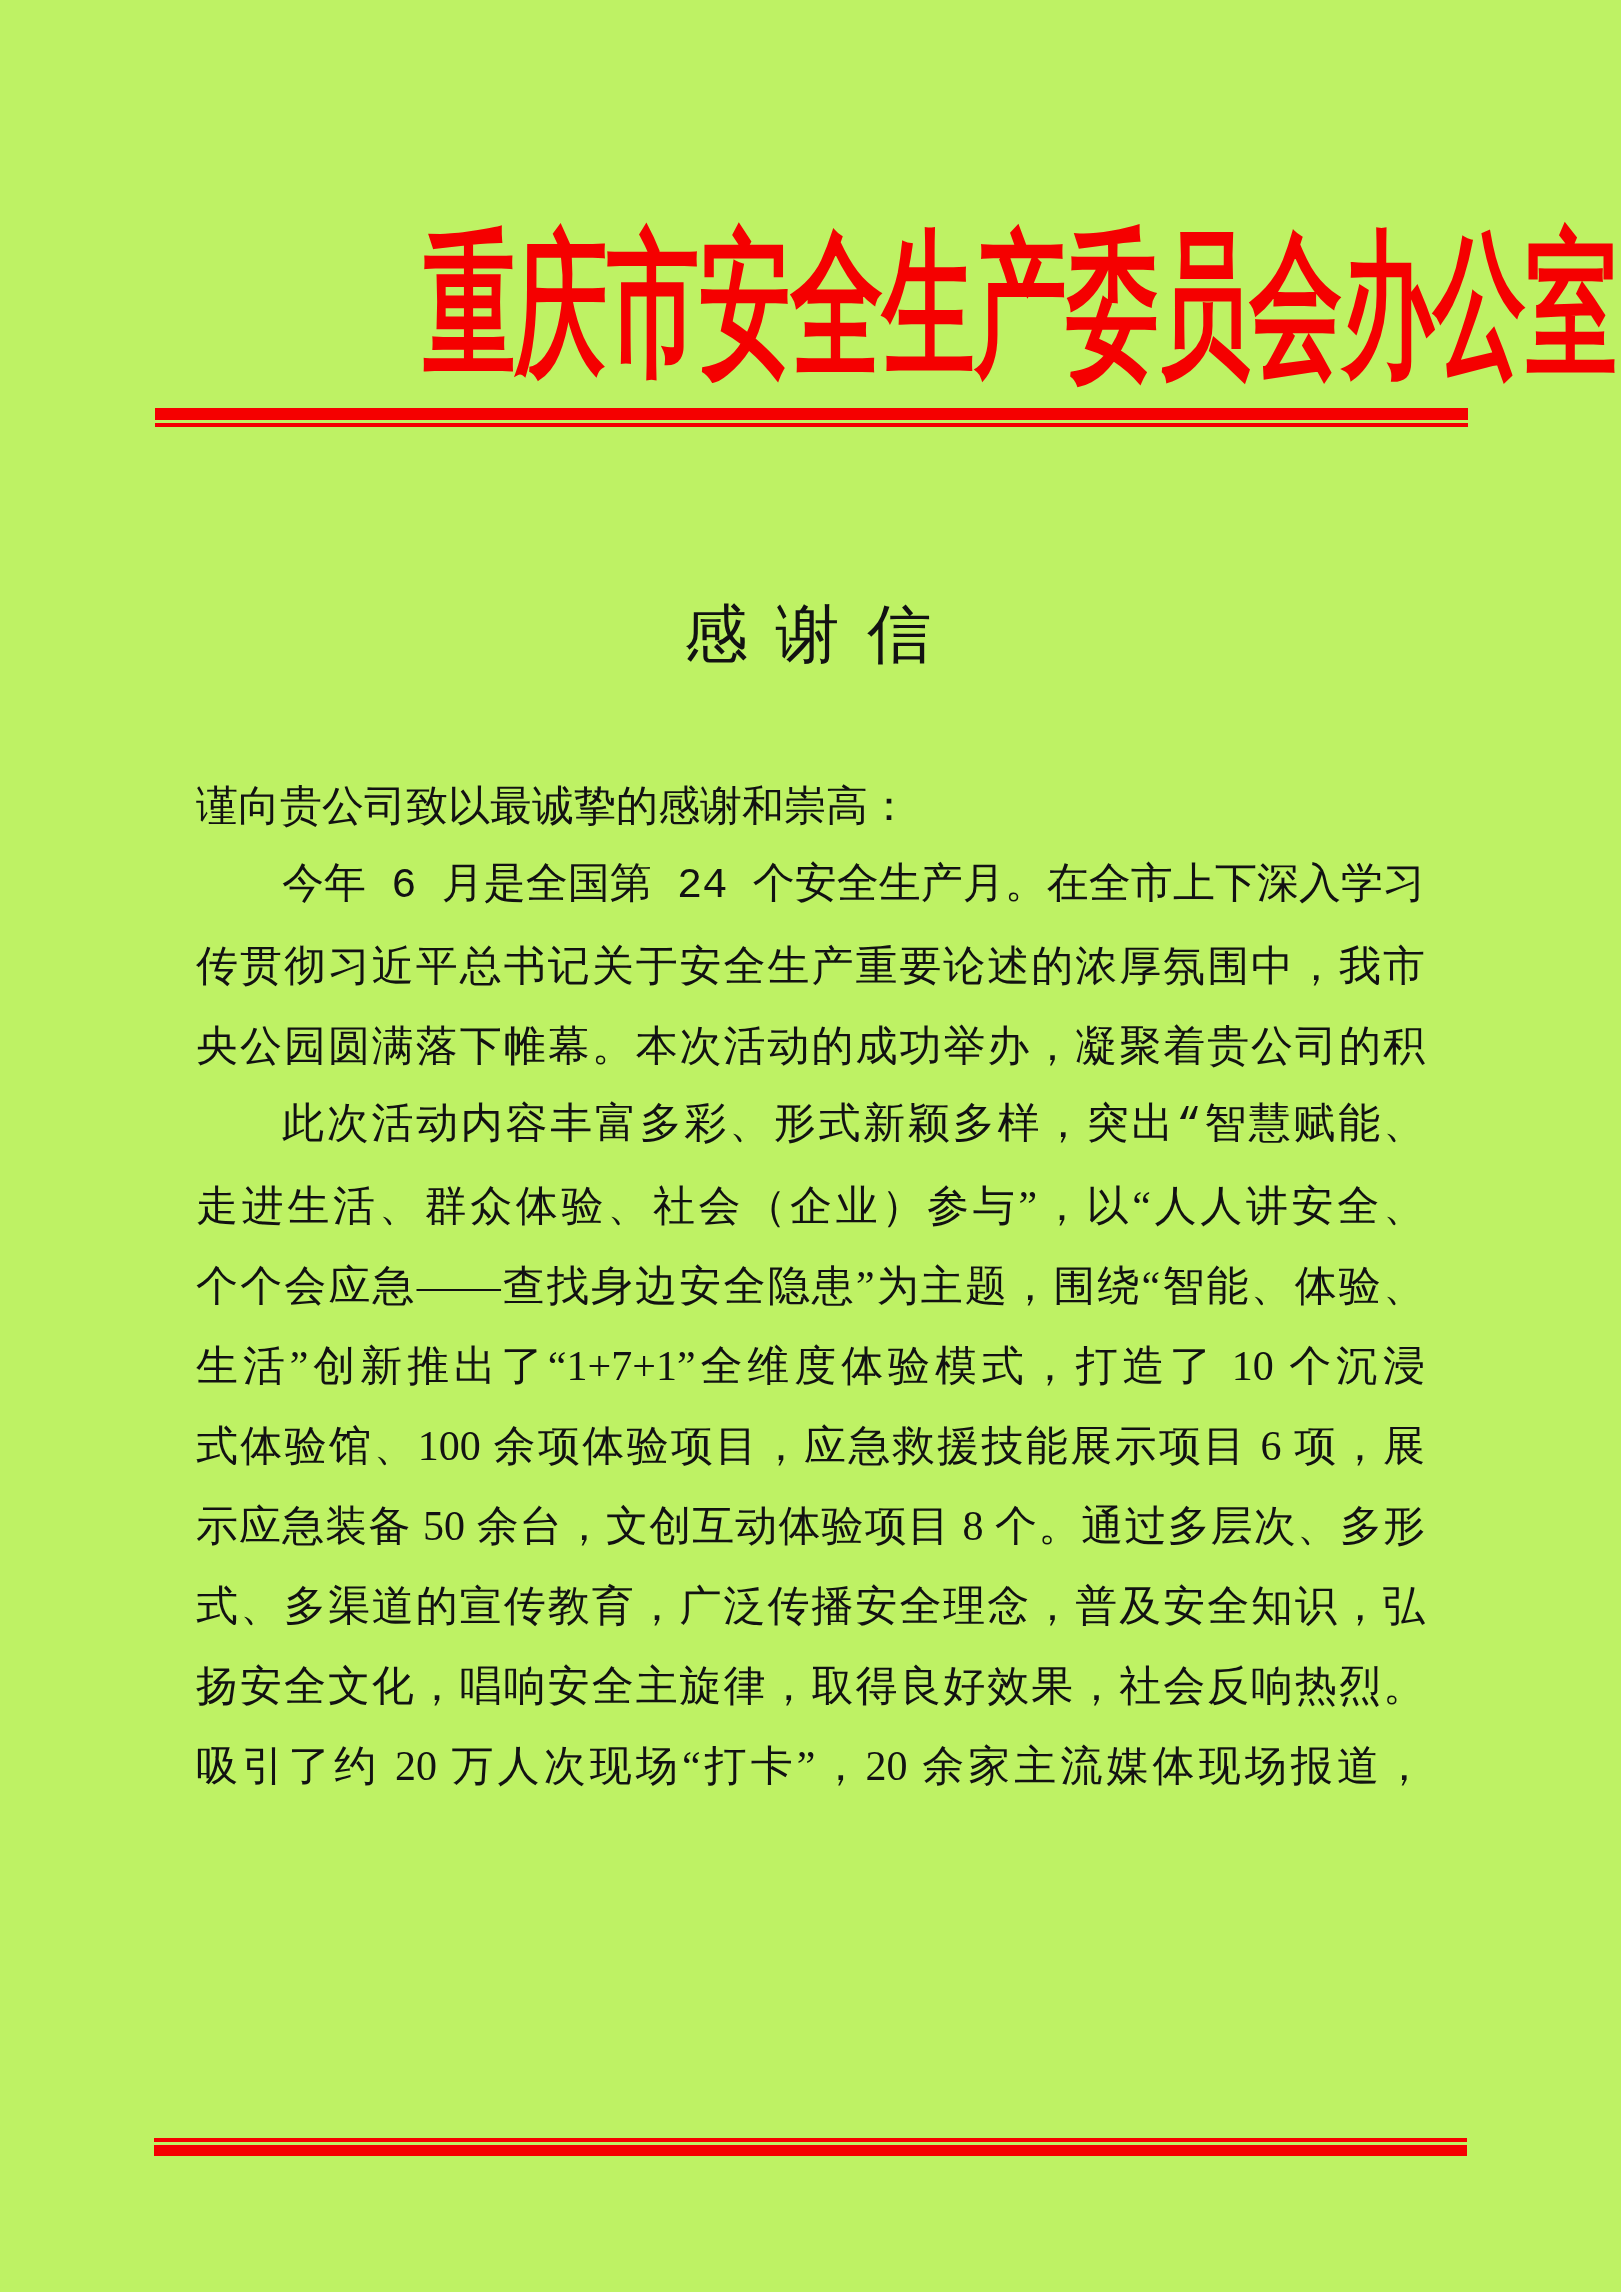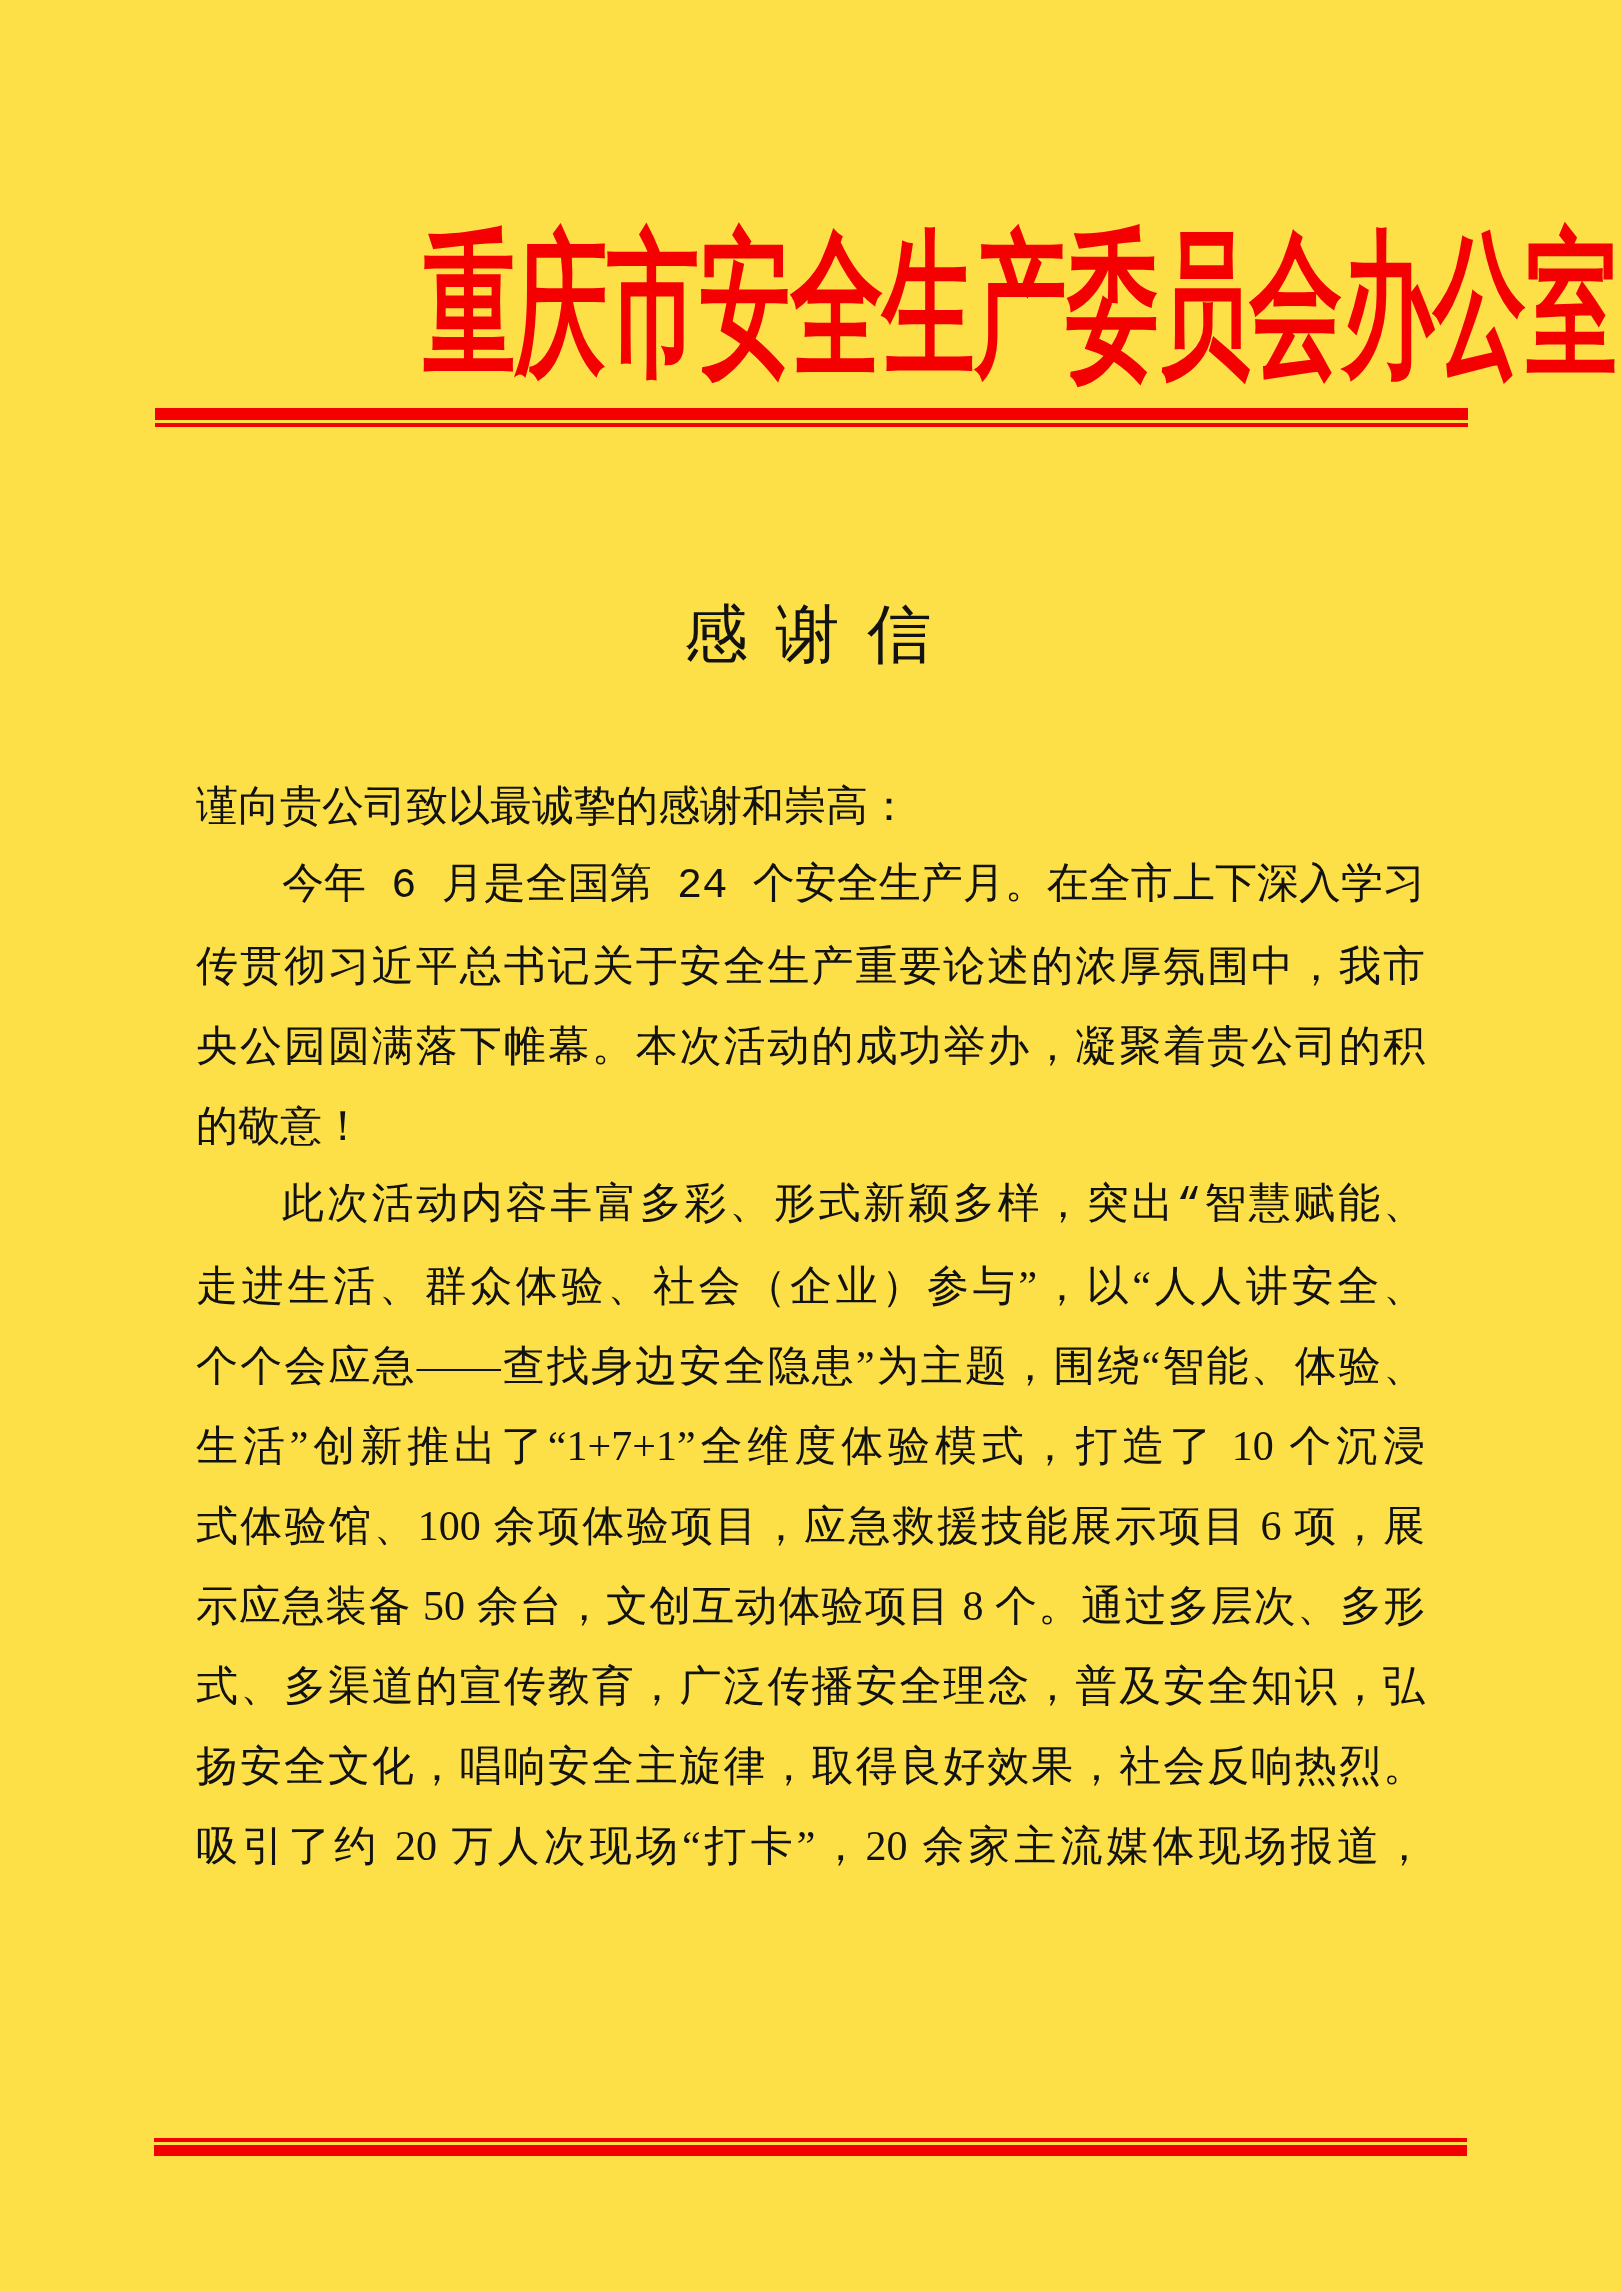--- a/index.html
+++ b/index.html
@@ -1,20 +1,20 @@
 <!DOCTYPE html>
 <html style="--accent: #f50000; --ink: #121212;"><head>
 <meta charset="utf-8">
 <style>
   html, body { margin: 0; padding: 0; background: #ffffff; }
   .page {
     position: relative;
     width: 1621px;
     height: 2293px;
-    background: #fde047;
+    background: #bef264;
     overflow: hidden;
     font-family: "Liberation Serif", serif;
   }
   
   .agency-title-wrap {
     position: absolute;
     top: 228px;
     left: 0;
     width: 100%;
     text-align: center;
@@ -80,21 +80,20 @@
   <div class="rule top-thin"></div>
 
   <div class="letter-title">感 谢 信</div>
 
   <div class="letter-body">
     <div class="body-line short">谨向贵公司致以最诚挚的感谢和崇高：</div>
     <div id="body-lines">
         <div class="body-line indent">今年 6 月是全国第 24 个安全生产月。在全市上下深入学习宣</div>
         <div class="body-line">传贯彻习近平总书记关于安全生产重要论述的浓厚氛围中，我市</div>
         <div class="body-line">央公园圆满落下帷幕。本次活动的成功举办，凝聚着贵公司的积</div>
-        <div class="body-line short">的敬意！</div>
         <div class="body-line indent">此次活动内容丰富多彩、形式新颖多样，突出“智慧赋能、</div>
         <div class="body-line">走进生活、群众体验、社会（企业）参与”，以“人人讲安全、</div>
         <div class="body-line">个个会应急——查找身边安全隐患”为主题，围绕“智能、体验、</div>
         <div class="body-line">生活”创新推出了“1+7+1”全维度体验模式，打造了 10 个沉浸</div>
         <div class="body-line">式体验馆、100 余项体验项目，应急救援技能展示项目 6 项，展</div>
         <div class="body-line">示应急装备 50 余台，文创互动体验项目 8 个。通过多层次、多形</div>
         <div class="body-line">式、多渠道的宣传教育，广泛传播安全理念，普及安全知识，弘</div>
         <div class="body-line">扬安全文化，唱响安全主旋律，取得良好效果，社会反响热烈。</div>
         <div class="body-line">吸引了约 20 万人次现场“打卡”，20 余家主流媒体现场报道，</div>
       </div>

